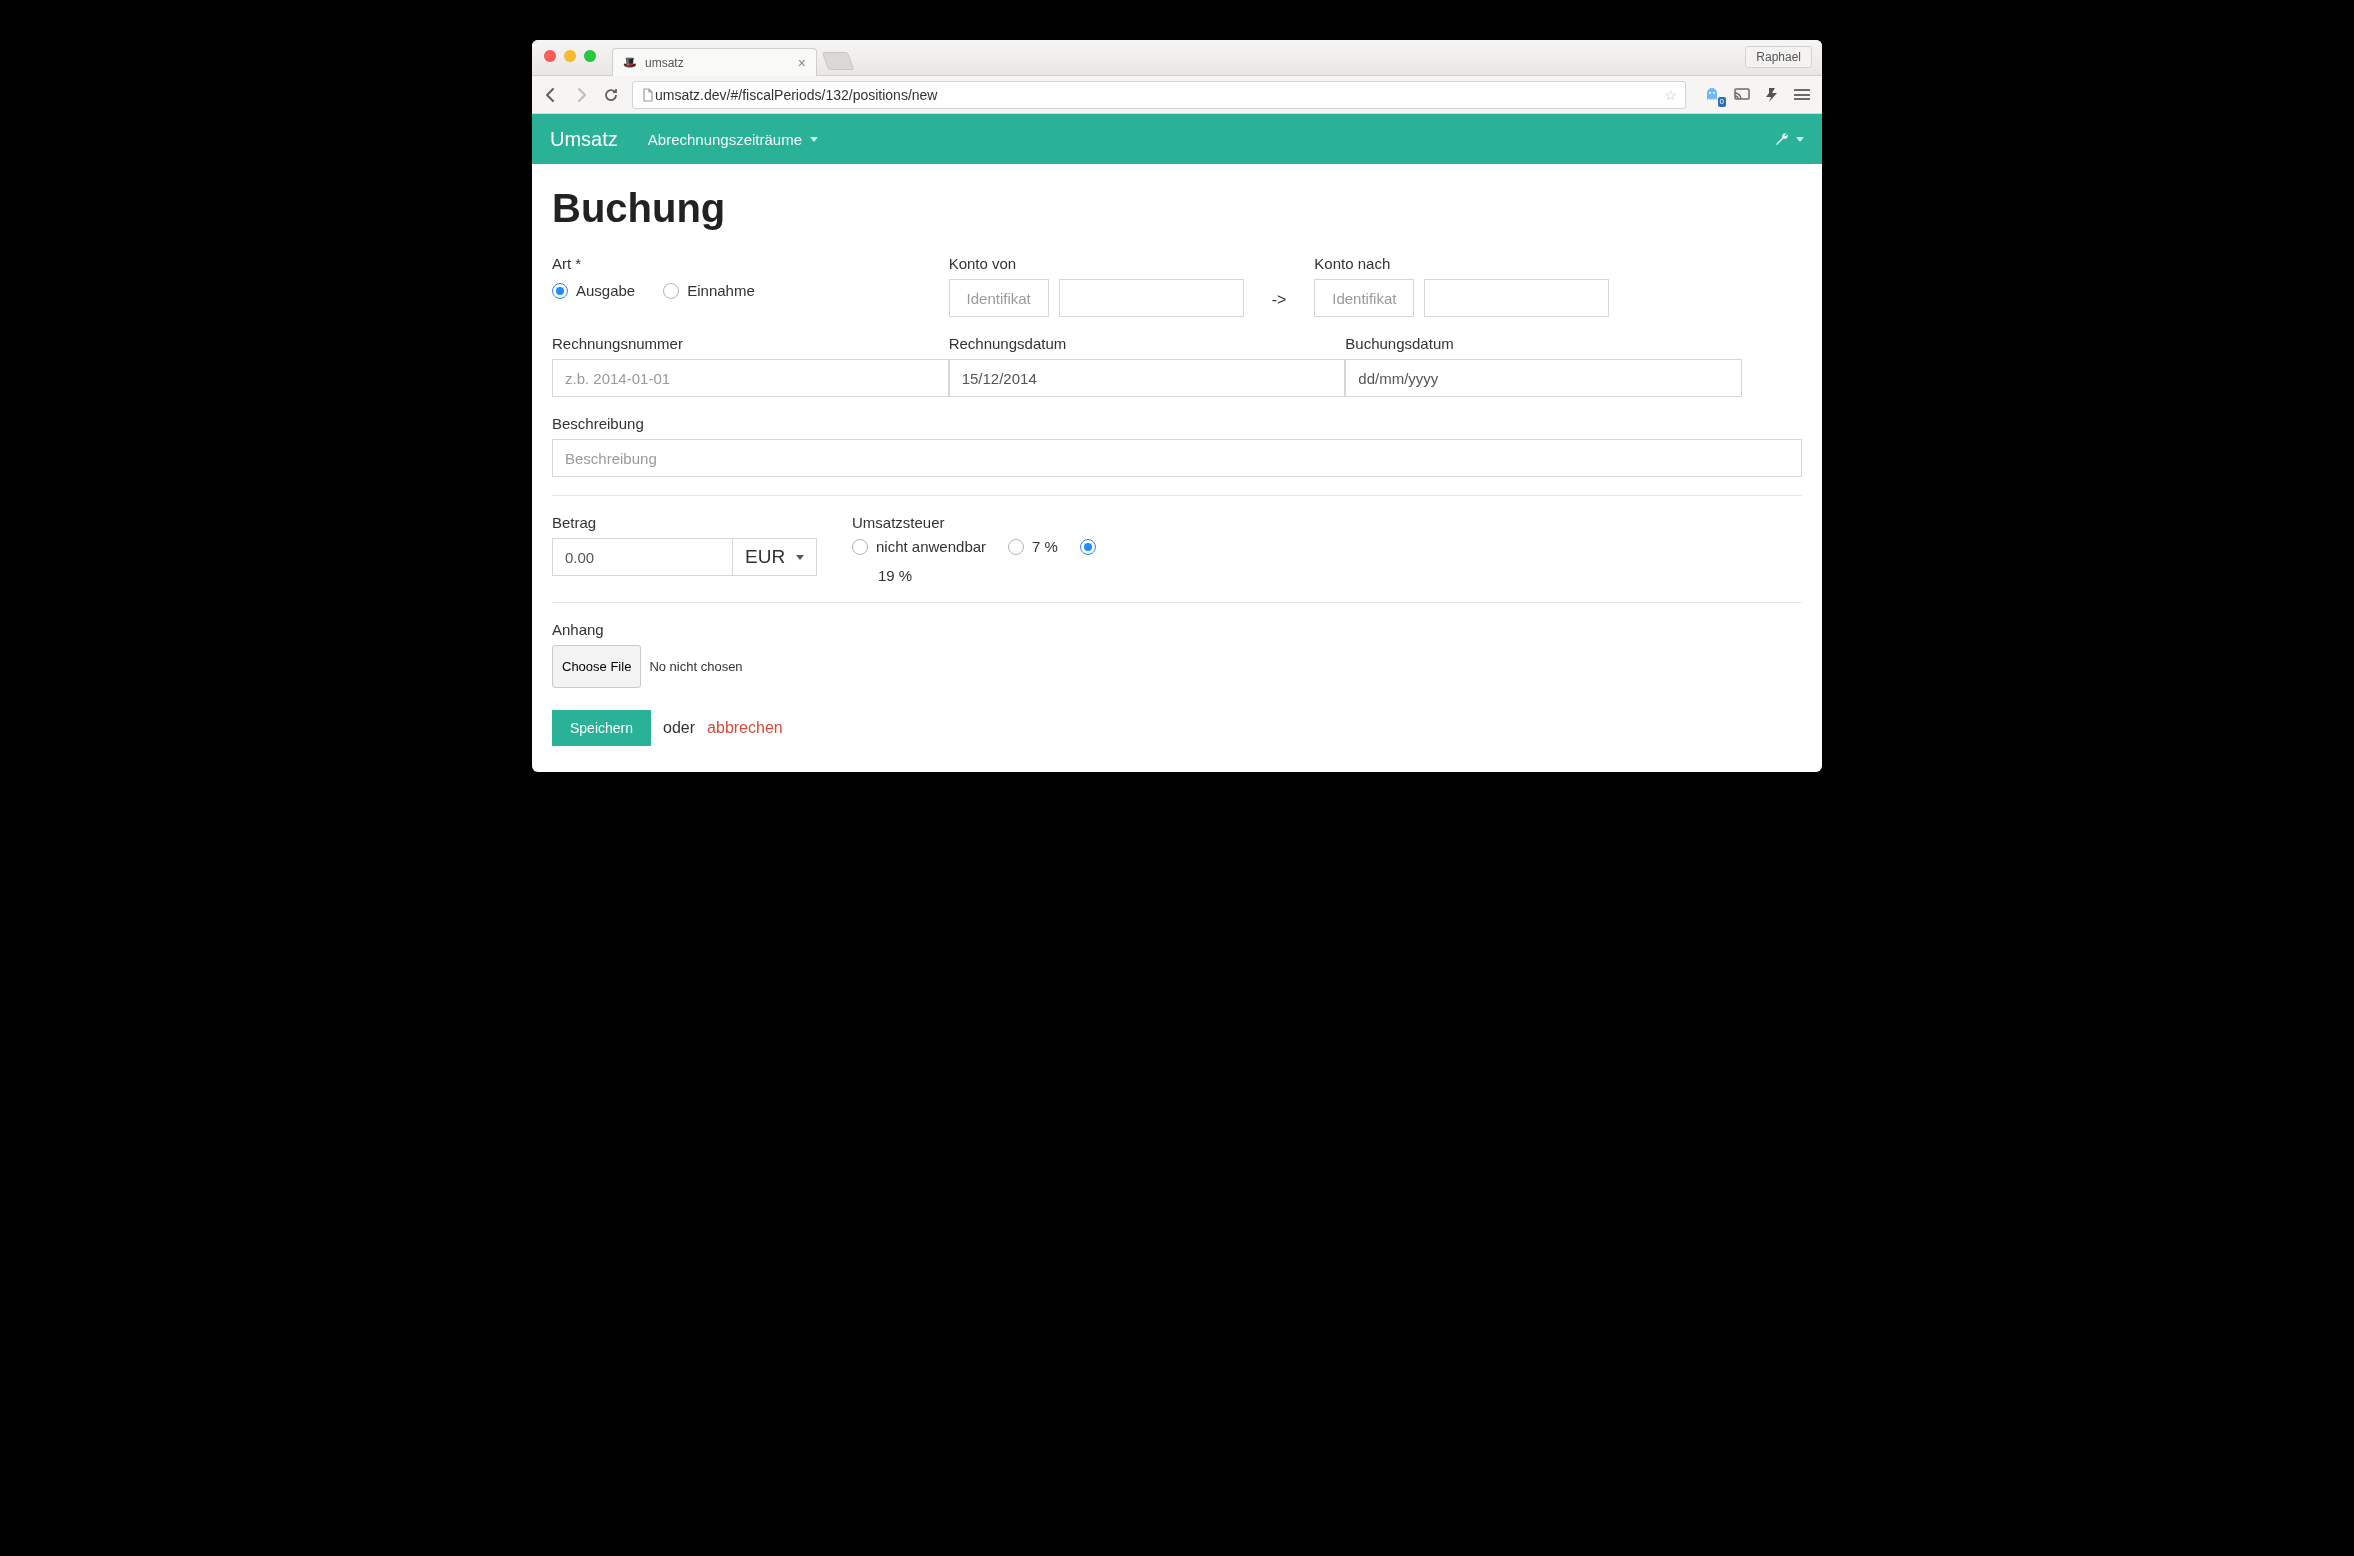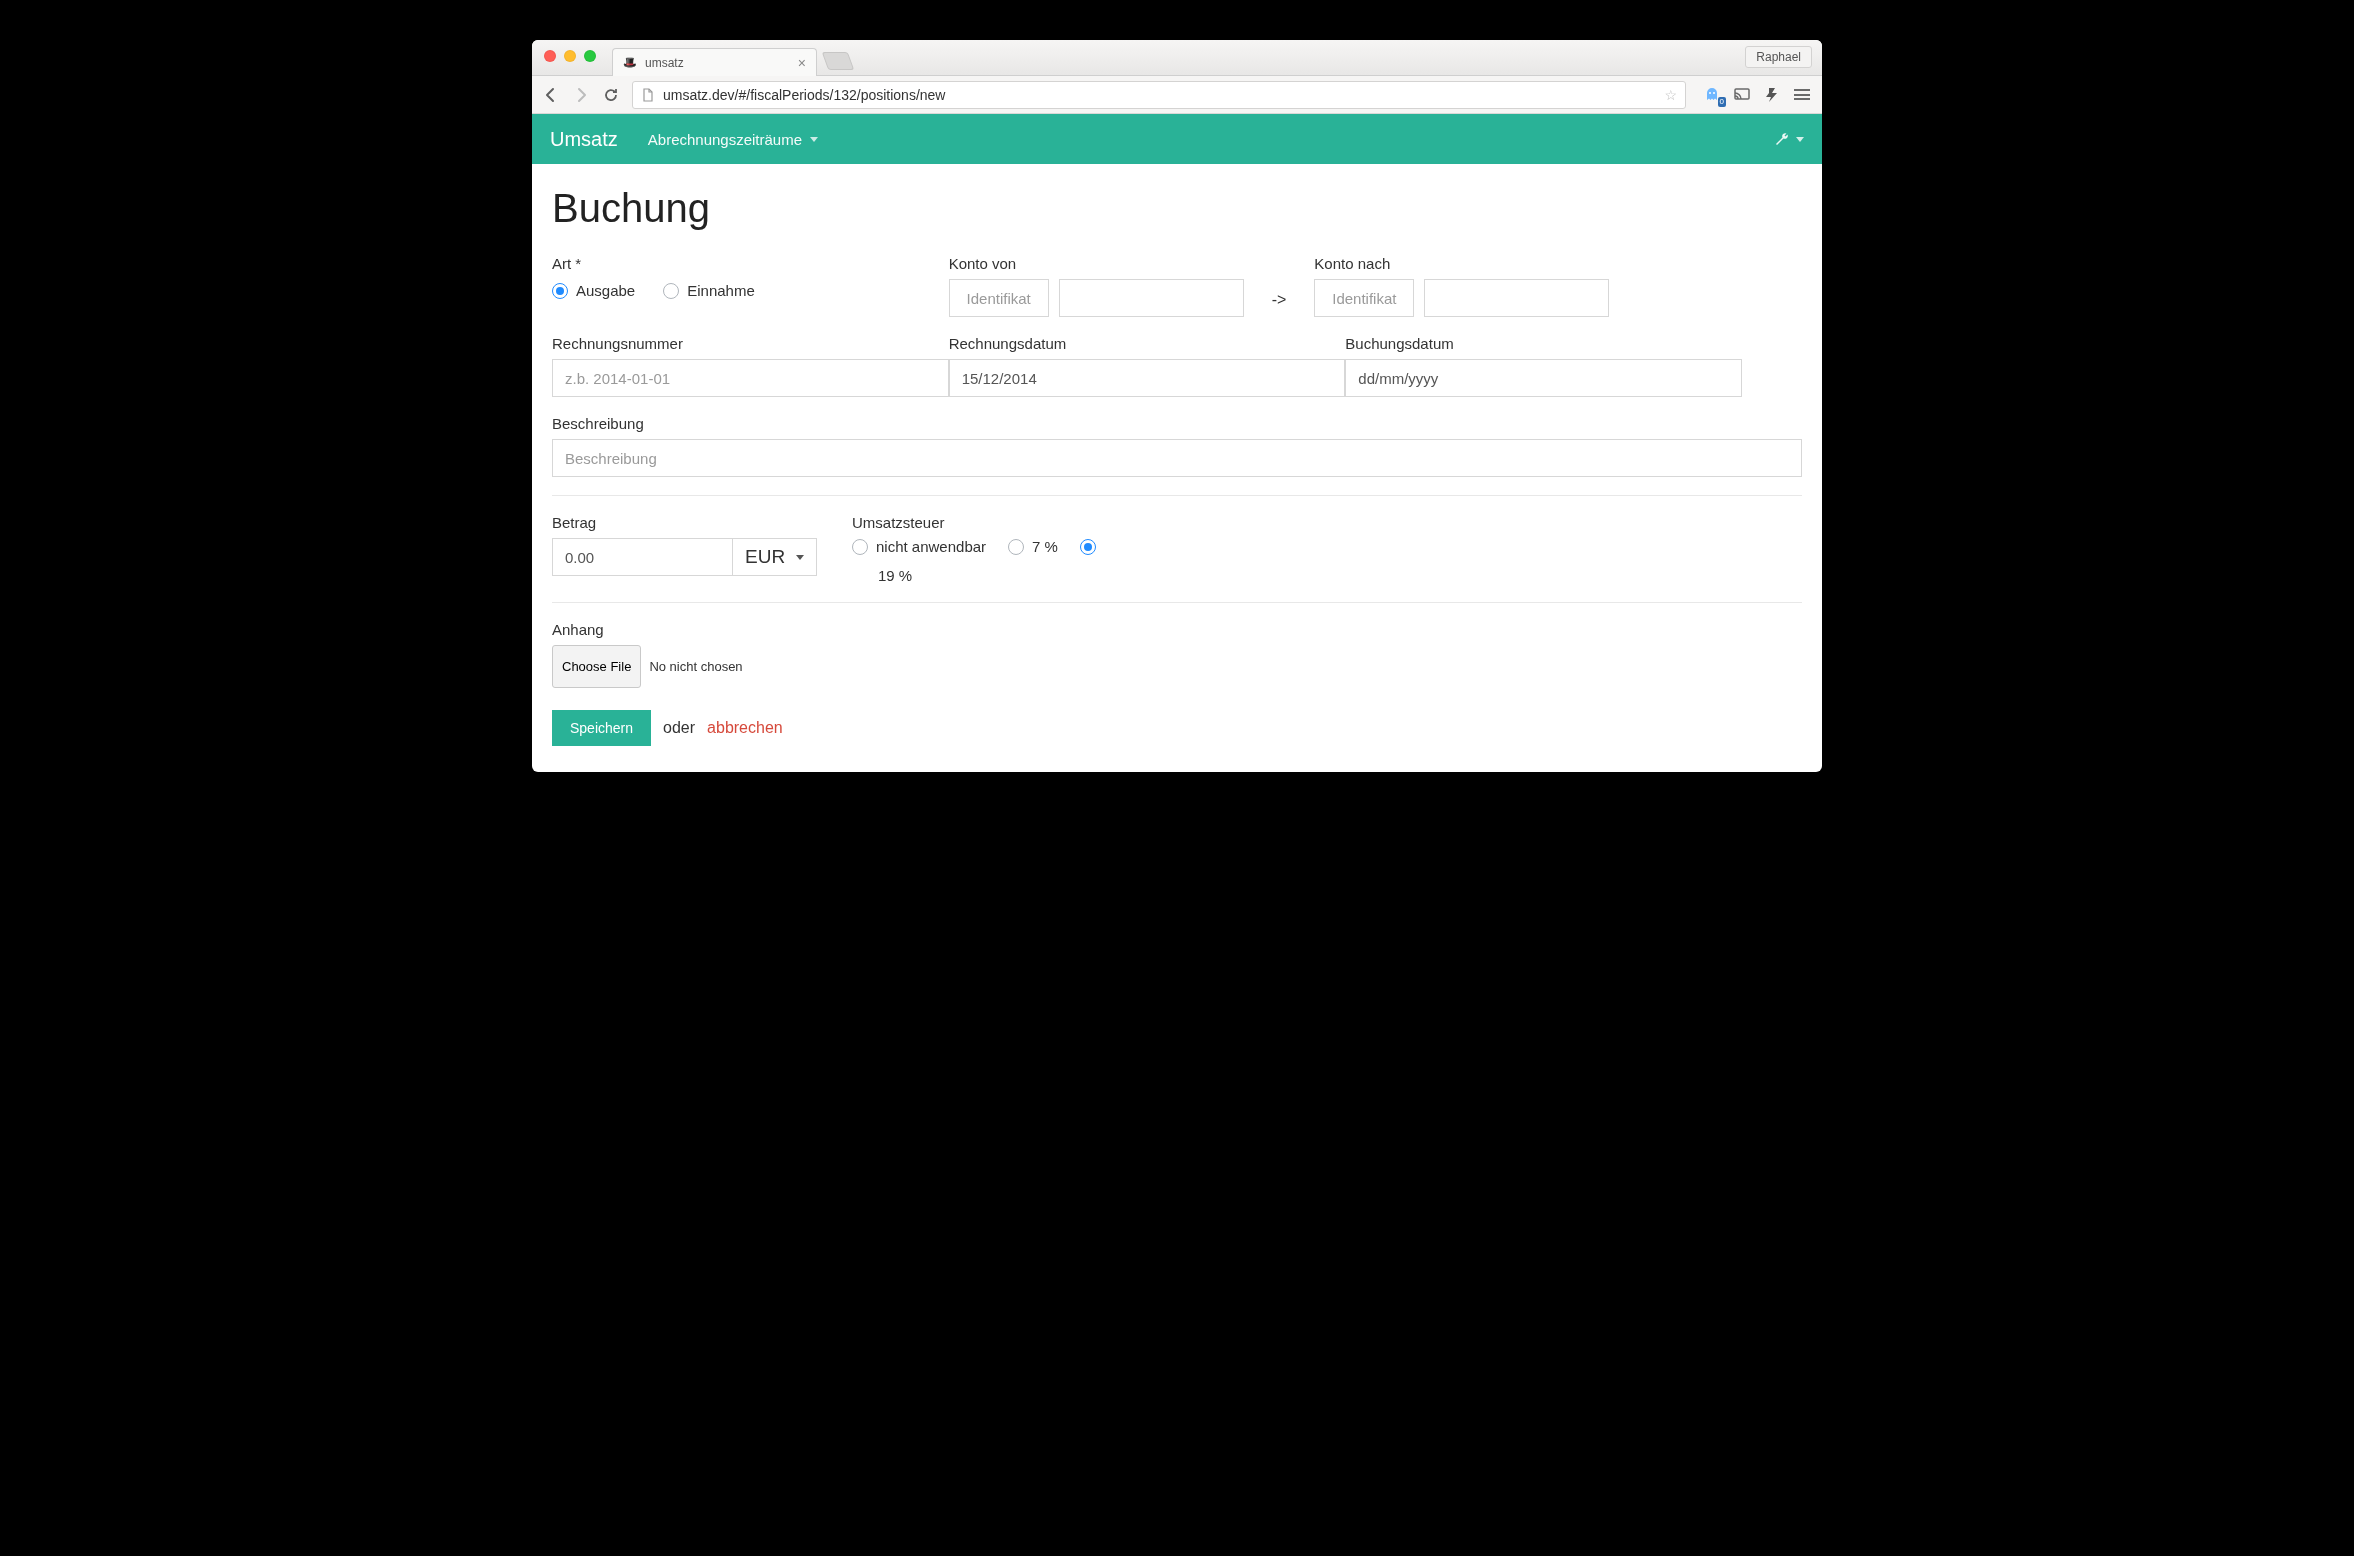--- a/index.html
+++ b/index.html
@@ -104,21 +104,20 @@
   }
   .nav-icn.disabled { color:#bcbcbc; }
   .omnibox {
     flex:1;
     height:28px;
     background:#fff;
     border:1px solid #d4d3d2;
     border-radius:3px;
     display:flex; align-items:center;
     padding:0 8px;
-    gap:8px;
     font-size:14px; color:#333;
   }
   .omnibox .page-icn { color:#9a9a9a; }
   .omnibox .star { margin-left:auto; color:#bdbdbd; }
   .ext-area { display:flex; align-items:center; gap:10px; padding-left:4px; }
   .ext-icn {
     width:20px; height:20px;
     display:flex; align-items:center; justify-content:center;
     color:#6a6a6a;
   }
@@ -161,21 +160,21 @@
     color: rgba(255,255,255,0.9);
     display:flex; align-items:center; gap:6px;
   }
 
   
   .content {
     padding: 16px 20px 26px 20px;
   }
   h1 {
     font-size: 40px;
-    font-weight: 400;
+    font-weight: 700;
     color:#222;
     margin: 6px 0 24px 0;
   }
   .row { display:flex; margin-bottom:18px; }
   .col { flex:1; }
   .col-third { flex: 0 0 calc((100% - 60px)/3); }
   label.group-label {
     display:block;
     font-size:15px;
     color:#333;

